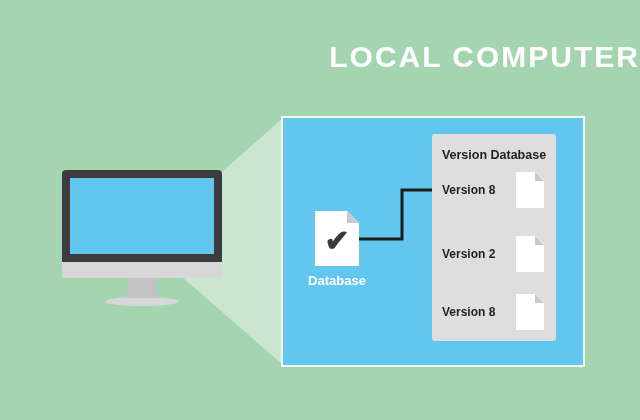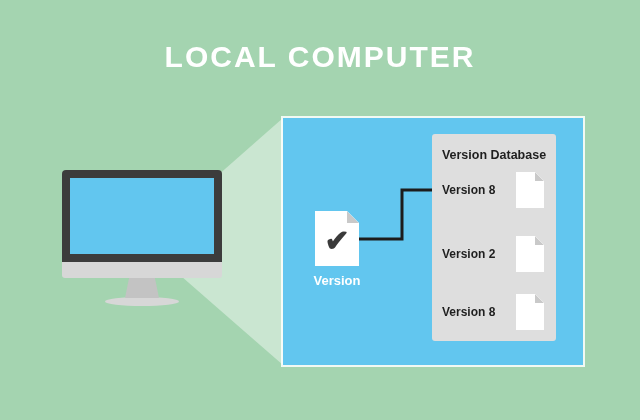--- a/index.html
+++ b/index.html
@@ -11,21 +11,21 @@
     height: 420px;
     background: var(--background, #a4d4b0);
     overflow: hidden;
   }
 
   .title {
     position: absolute;
     top: 40px; left: 0;
     width: 100%;
     margin: 0;
-    text-align: center;
+    text-align: right;
     color: var(--title-text, #ffffff);
     font-size: 30px;
     font-weight: bold;
     letter-spacing: 2px;
     z-index: 4;
   }
 
   .beam { position: absolute; left: 0; top: 0; z-index: 1; }
   .beam polygon { fill: var(--beam, rgba(255,255,255,0.42)); }
 
@@ -179,21 +179,21 @@
 
     <svg class="connector" width="300" height="247" viewBox="0 0 300 247" aria-hidden="true">
       <polyline points="72,121 119,121 119,72 152,72"></polyline>
     </svg>
 
     <div class="checkout">
       <div class="doc checkout-doc">
         <span class="fold"></span>
         <span class="check">✔</span>
       </div>
-      <div class="checkout-label">Version</div>
+      <div class="checkout-label">Database</div>
     </div>
 
     <div class="panel">
       <div class="panel-title">Version Database</div>
 
       <div class="vrow vrow1">
         <span class="vlabel">Version 8</span>
         <div class="doc vdoc">
           <span class="fold"></span>
         </div>

